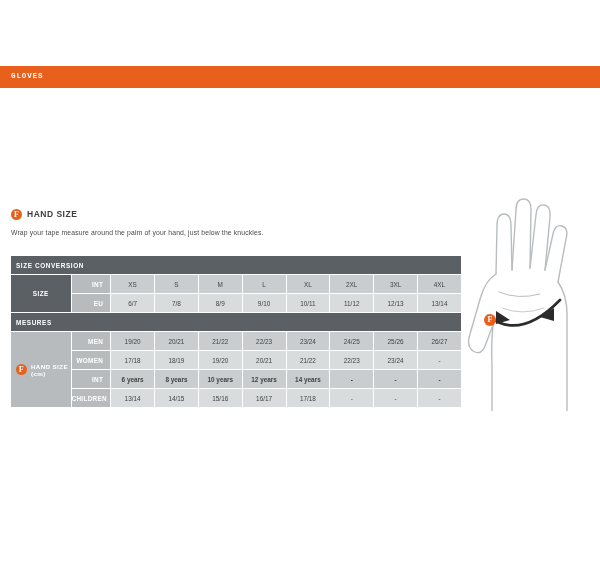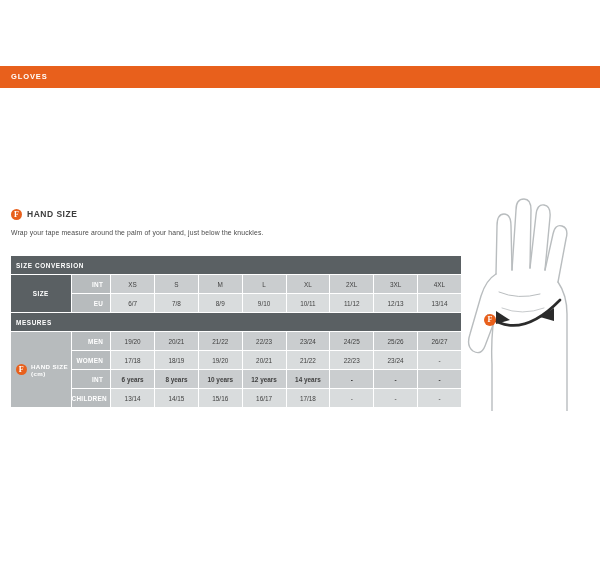--- a/index.html
+++ b/index.html
@@ -32,20 +32,21 @@
     background: #e8601c;
   }
   .header-bar .title {
     position: absolute;
     left: 11px;
     top: 6px;
     font-size: 7.5px;
     letter-spacing: 0.9px;
     font-weight: bold;
     color: #ffffff;
+    font-family: Liberation Mono, monospace;
   }
 
   
   .section-head {
     position: absolute;
     left: 11px;
     top: 208px;
     height: 12px;
     display: flex;
     align-items: center;

